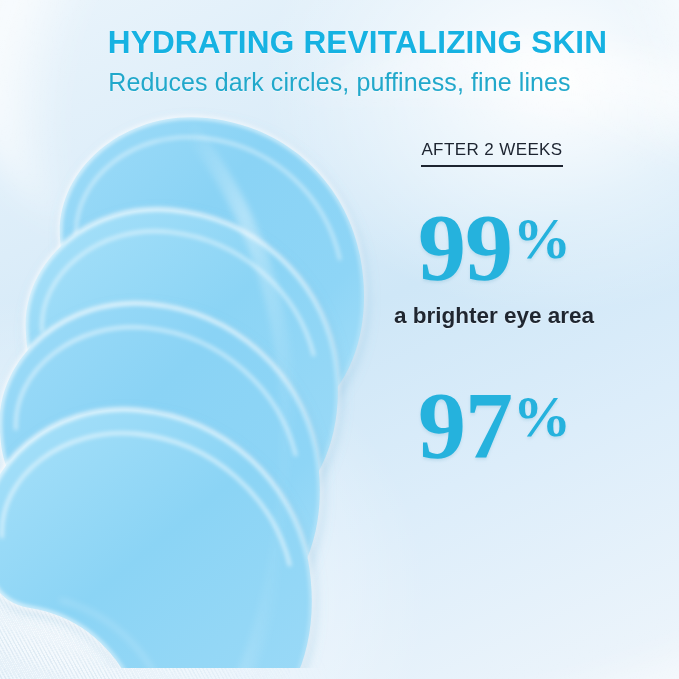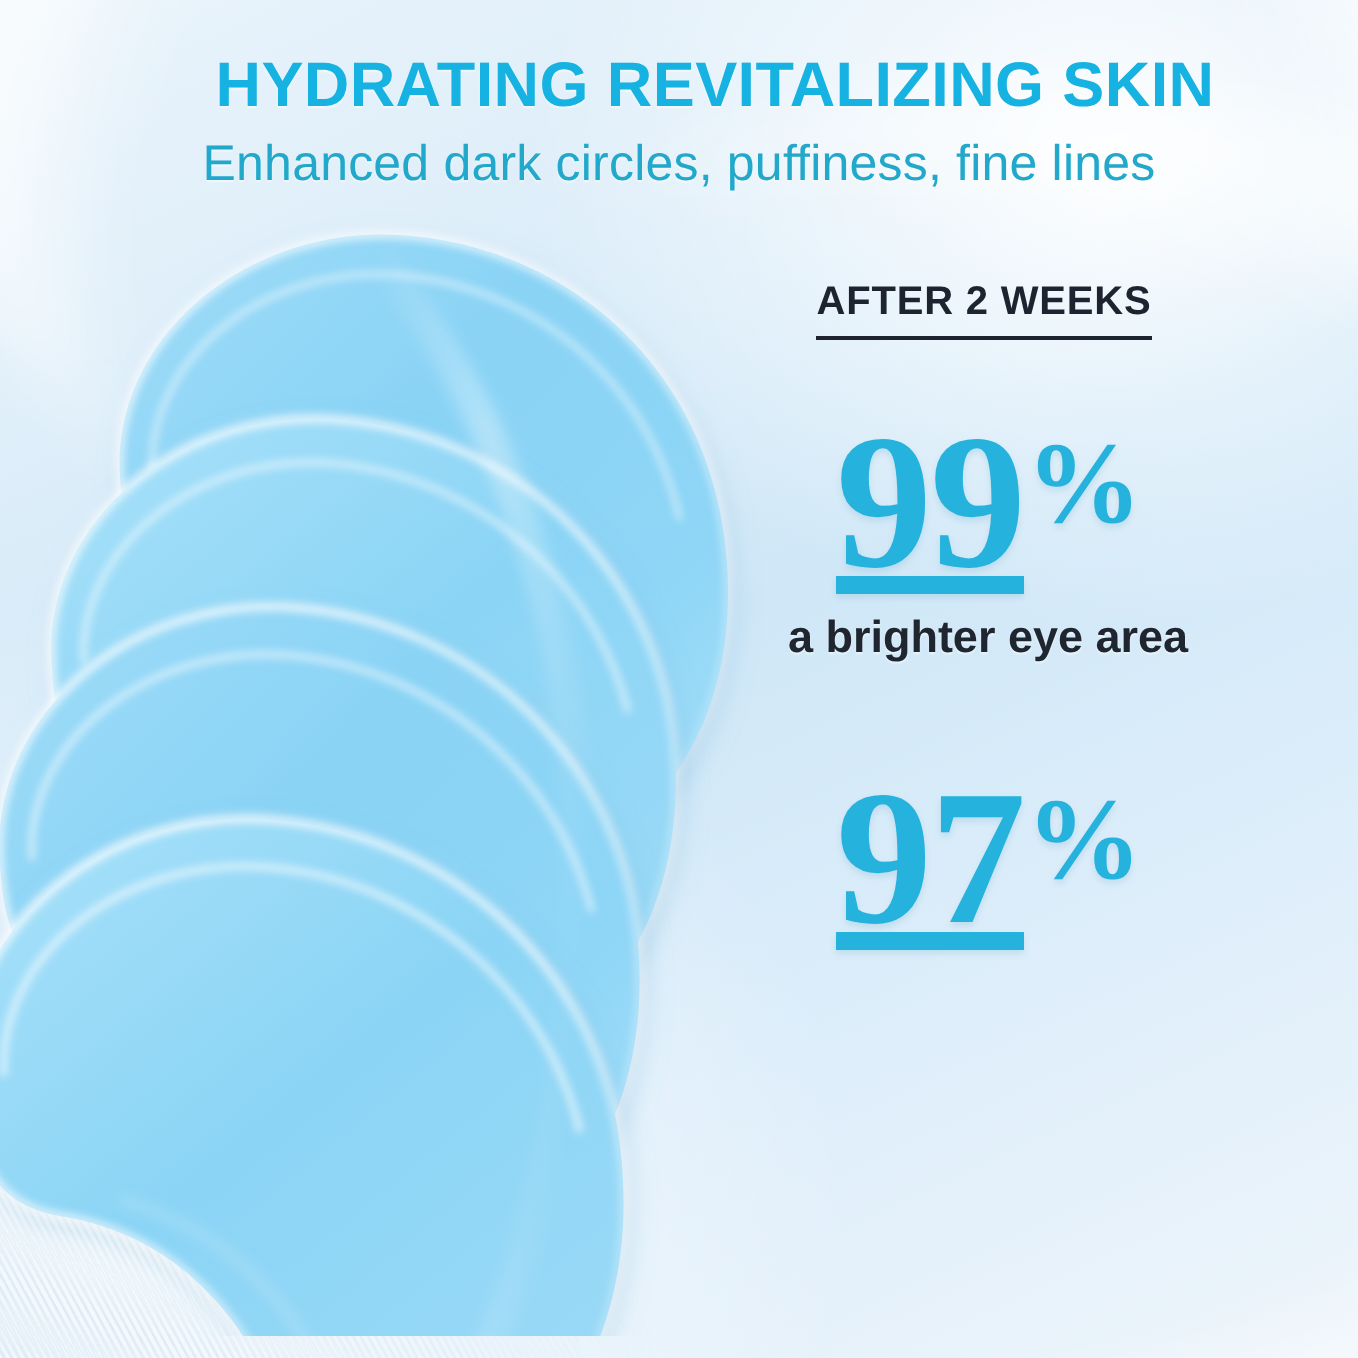--- a/index.html
+++ b/index.html
@@ -123,22 +123,22 @@
     top:140px;
     width:352px;
   }
 
   .after-wrap {
     text-align:center;
     margin-left:-4px;
   }
   .after {
     display:inline-block;
-    font-size:20px;
-    font-weight:bold;
+    font-size:17px;
+    font-weight:normal;
     letter-spacing:0.4px;
     color:#1d2430;
     padding-bottom:5px;
     border-bottom:2.5px solid #1d2430;
   }
 
   .stat-block { text-align:center; }
   .stat-block.b1 { margin-top:40px; }
   .stat-block.b2 { margin-top:56px; }
 
@@ -148,21 +148,20 @@
     font-weight:bold;
     color:#25b2dd;
     line-height:0.86;
     white-space:nowrap;
     text-shadow:0 2px 3px rgba(120,180,210,0.28);
   }
   .pct .num {
     font-size:96px;
     letter-spacing:-1px;
     vertical-align:baseline;
-    text-decoration:underline;
   }
   .pct .sym {
     font-size:58px;
     vertical-align:baseline;
     position:relative;
     top:-22px;
     left:1px;
     letter-spacing:0;
   }
 
@@ -297,21 +296,21 @@
                C 18 514, 8 490, 6 452 Z" fill="none" stroke="url(#rimGrad)" stroke-width="3.6" filter="url(#soft)"></path>
       <path d="M 24 450 C 20 388, 86 338, 160 346 C 236 354, 296 410, 312 478" fill="none" stroke="#ffffff" stroke-opacity="0.78" stroke-width="2.8" filter="url(#soft)"></path>
       <path d="M 82 512 C 134 526, 172 564, 188 612" fill="none" stroke="#ffffff" stroke-opacity="0.40" stroke-width="2.1" filter="url(#softer)"></path>
     </g>
 
     <path d="M 210 40 C 300 150, 330 300, 300 470 C 286 552, 258 614, 232 652" fill="none" stroke="url(#innerGloss)" stroke-width="16" filter="url(#softer)" opacity="0.55"></path>
   </svg>
 
   <div class="headline">HYDRATING REVITALIZING SKIN</div>
 
-  <div class="subhead">Enhanced dark circles, puffiness, fine lines</div>
+  <div class="subhead">Reduces dark circles, puffiness, fine lines</div>
 
   <div class="stats">
 
     <div class="after-wrap">
       <span class="after">AFTER 2 WEEKS</span>
     </div>
 
     <div class="stat-block b1">
       <div class="pct">
         <span class="num">99</span><span class="sym">%</span>

